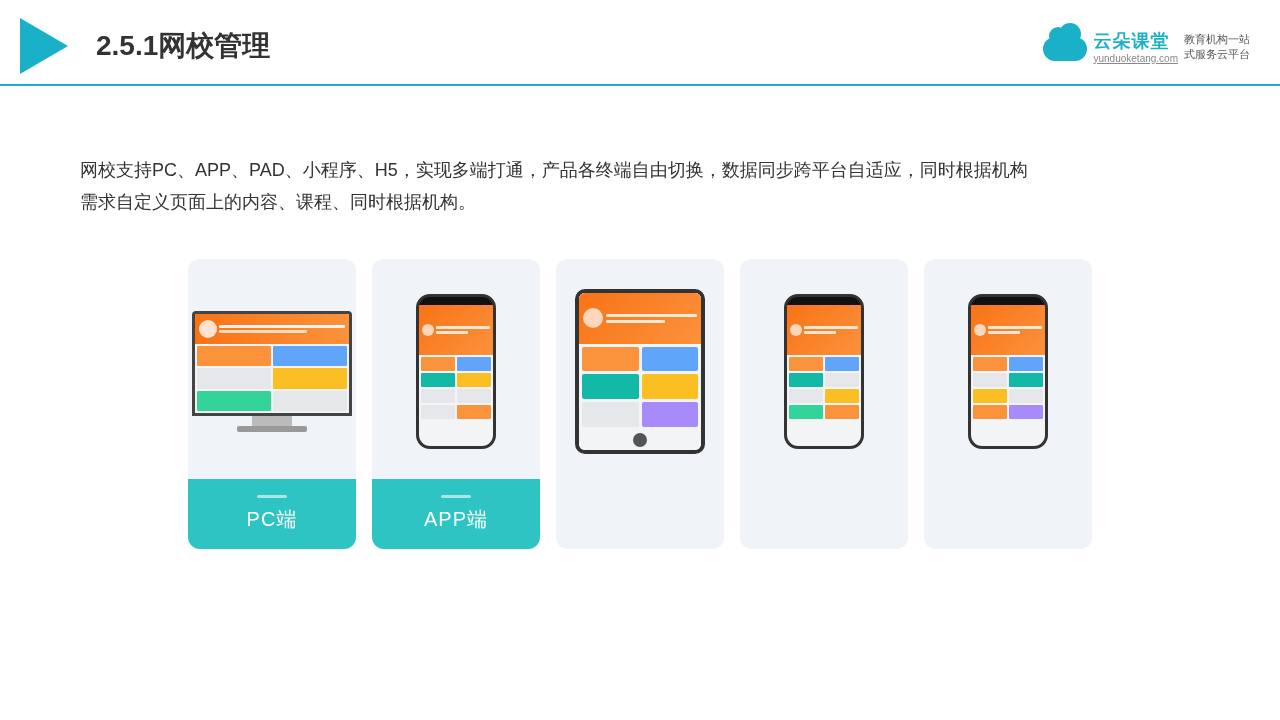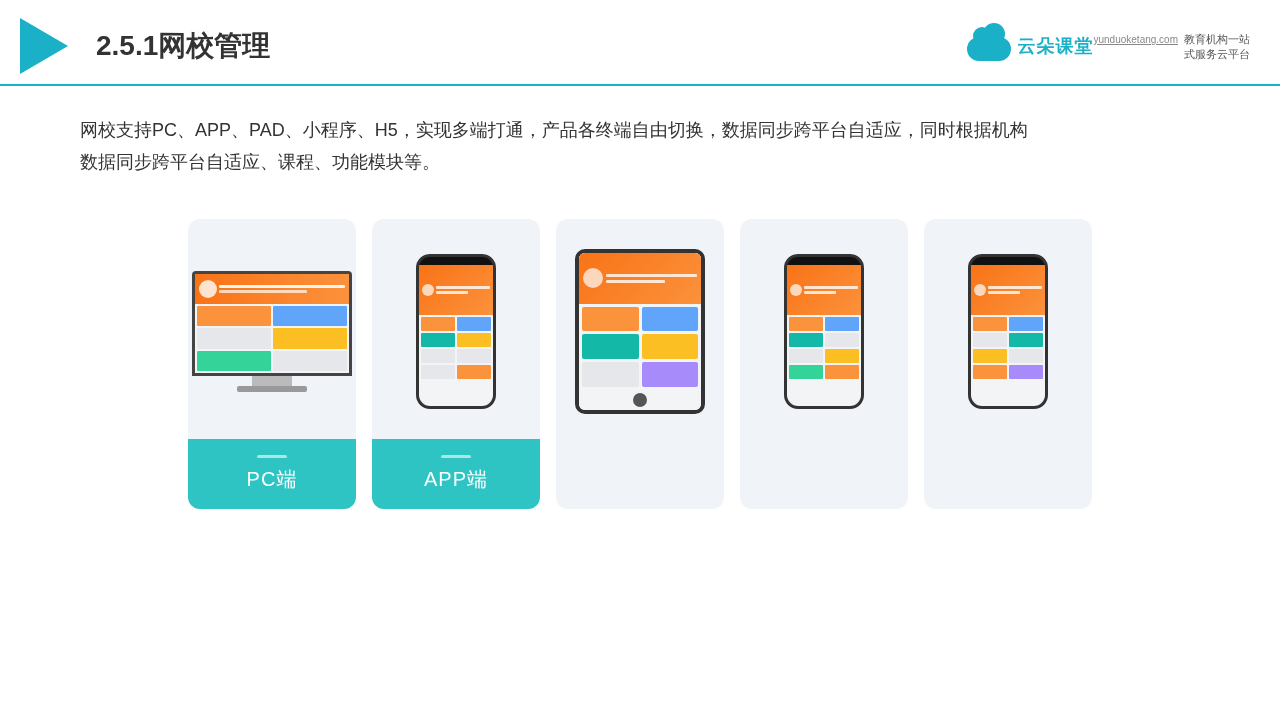--- a/index.html
+++ b/index.html
@@ -75,21 +75,21 @@
       position: absolute;
       top: -14px;
       left: 16px;
       width: 22px;
       height: 22px;
       background: #1ab0c8;
       border-radius: 50%;
     }
     .brand-text-wrap {
       display: flex;
-      flex-direction: row;
+      flex-direction: column;
     }
     .brand-name {
       font-size: 18px;
       font-weight: bold;
       color: #1ab0c8;
       letter-spacing: 1px;
     }
     .brand-url {
       font-size: 10px;
       color: #888;
@@ -101,20 +101,21 @@
       text-align: right;
       margin-top: 2px;
     }
 
     
     .description {
       padding: 28px 80px 10px 80px;
       font-size: 18px;
       color: #333;
       line-height: 1.8;
+      margin-top: 40px;
     }
 
     
     .cards-container {
       display: flex;
       gap: 16px;
       padding: 30px 70px 20px 70px;
       justify-content: center;
     }
 
@@ -381,21 +382,21 @@
         <span class="brand-name">云朵课堂</span>
         <span class="brand-url">yunduoketang.com</span>
       </div>
       <div class="brand-tagline">教育机构一站<br>式服务云平台</div>
     </div>
   </div>
 </div>
 
 <div class="description">
   <span>网校支持PC、APP、PAD、小程序、H5，实现多端打通，产品各终端自由切换，数据同步跨平台自适应，同时根据机构</span><br>
-  <span>数据同步跨平台自适应、课程、功能模块等。</span>
+  <span>需求自定义页面上的内容、课程、同时根据机构。</span>
 </div>
 
 <div class="cards-container">
 
   <div class="card">
     <div class="card-image-area">
       <div class="pc-mockup">
         <div class="pc-screen">
           <div class="pc-screen-inner">
             <div class="pc-screen-header">

